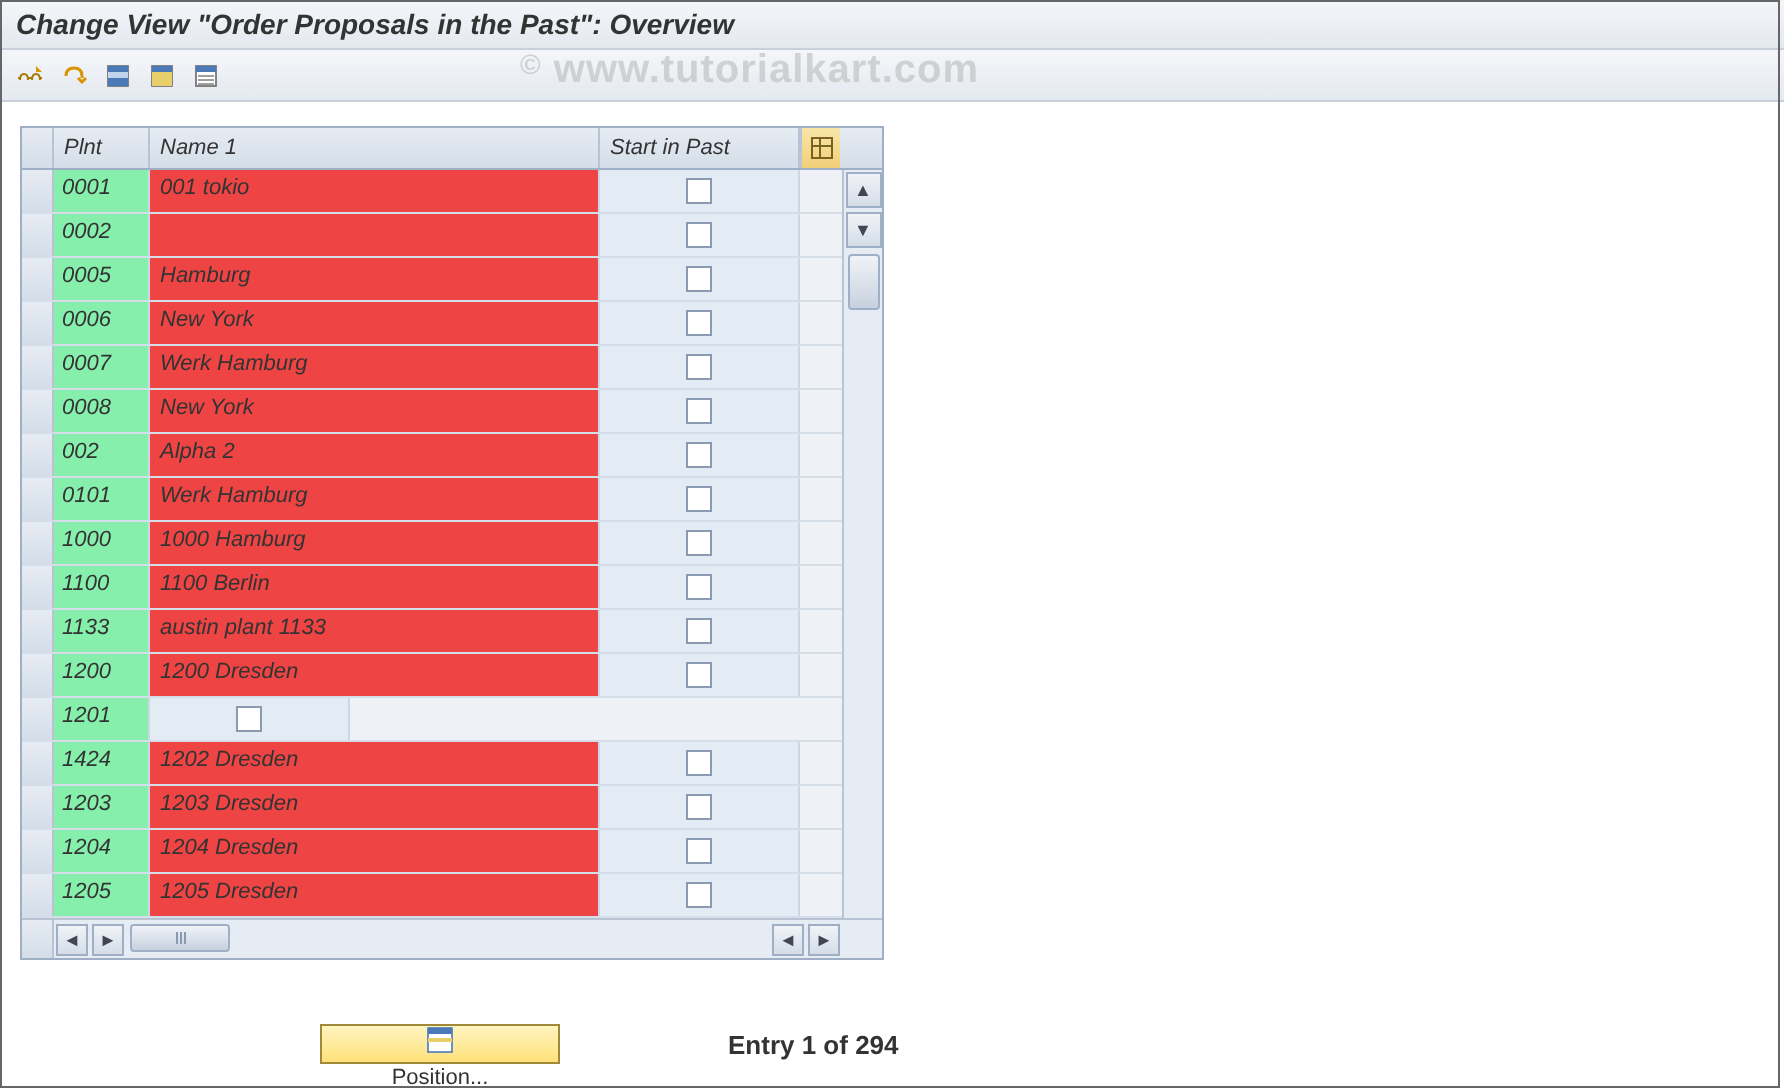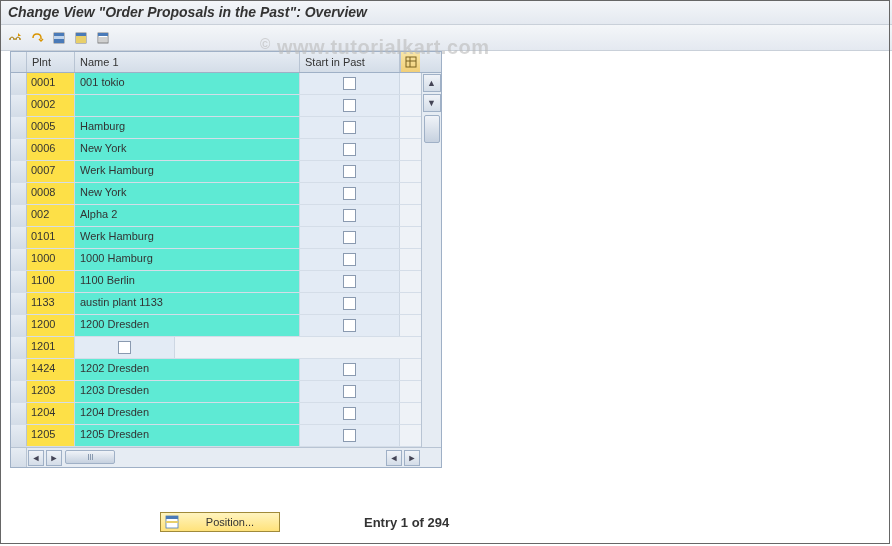--- a/index.html
+++ b/index.html
@@ -35,33 +35,34 @@
     width: 18px;
     height: 18px;
     display: flex;
     align-items: center;
     justify-content: center;
     cursor: pointer;
     border-radius: 2px;
   }
   .watermark {
     position: absolute;
-    top: 36px;
+    top: 24px;
     left: 260px;
     font-size: 20px;
     font-weight: bold;
     color: #bbb;
     opacity: 0.6;
     letter-spacing: 0.5px;
     pointer-events: none;
     z-index: 50;
   }
   .watermark .c { font-size: 14px; vertical-align: top; }
   .content {
-    padding: 0 10px;
+    padding: 12px 10px;
+    font-style: italic;
   }
   .table-wrap {
     border: 1px solid #9fb0c6;
     width: 432px;
     background: #eef2f7;
     position: relative;
   }
   .thead {
     display: flex;
     background: linear-gradient(#e6ecf3,#d4dde8);
@@ -98,29 +99,29 @@
     border-bottom: 1px solid #d4dde8;
   }
   .cell-sel {
     width:16px;
     background: linear-gradient(#e6ecf3,#d4dde8);
     border-right:1px solid #b8c4d3;
   }
   .cell-plnt {
     width:48px;
     border-right:1px solid #cdd7e3;
-    background:#fde047;
+    background:#86efac;
     padding: 3px 4px;
     color:#333;
     font-size:11px;
   }
   .cell-name {
     width:225px;
     border-right:1px solid #cdd7e3;
-    background:#5eead4;
+    background:#ef4444;
     padding:3px 5px;
     color:#333;
     font-size:11px;
   }
   .cell-start {
     width:100px;
     border-right:1px solid #cdd7e3;
     background:#e3ebf5;
     display:flex; align-items:center; justify-content:center;
   }
@@ -201,20 +202,21 @@
     width: 120px;
     height: 20px;
     background: linear-gradient(#fff4bf,#ffe27a);
     border:1px solid #a08a3a;
     display:flex; align-items:center;
     cursor:pointer;
     font-size:11px;
     color:#333;
     padding: 0 4px;
     gap:6px;
+    flex-direction:column;
   }
   .pos-icon {
     width:14px; height:14px;
     display:flex;align-items:center;justify-content:center;
   }
   .entry-label {
     margin-left: 84px;
     font-size:13px;
     color:#333;
     font-weight:bold;

